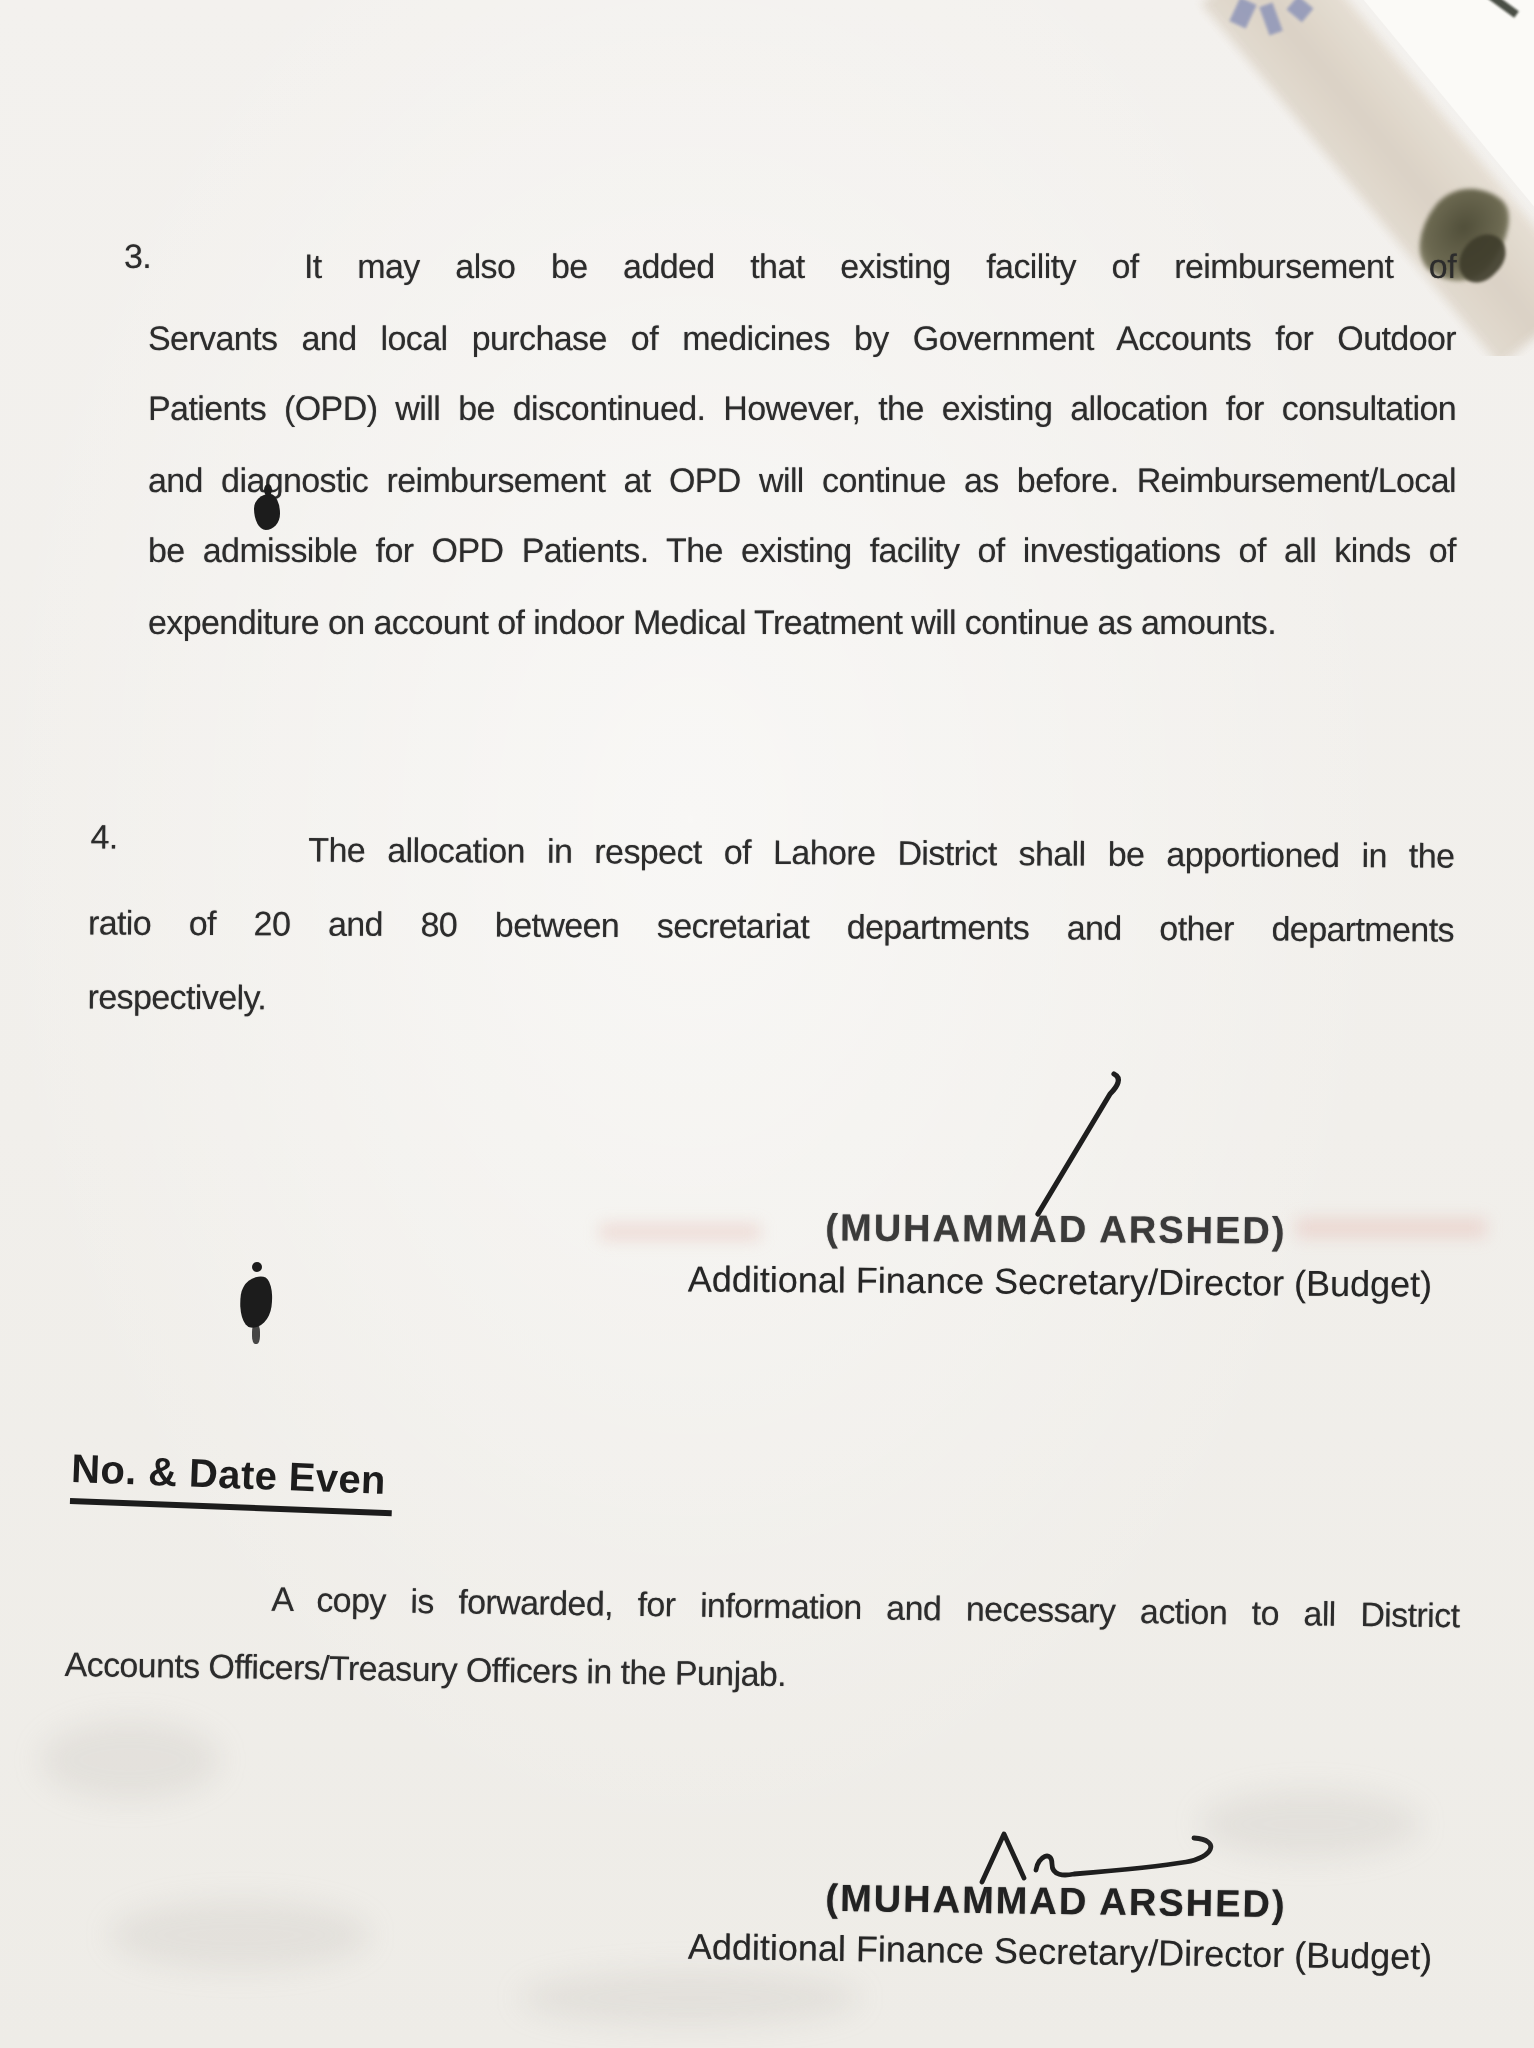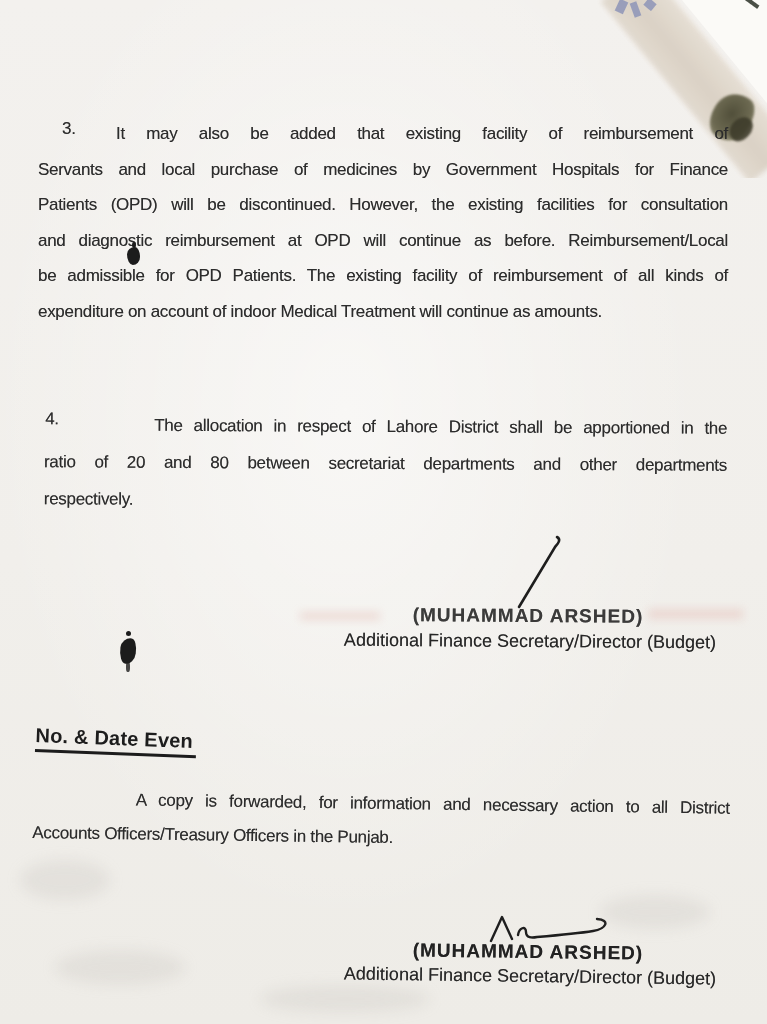--- a/index.html
+++ b/index.html
@@ -13,21 +13,21 @@
     font-family: "Liberation Sans", sans-serif;
     color: #2d2d2d;
   }
   .abs { position:absolute; }
   
   .para { font-size:17px; letter-spacing:-0.3px; color:#2c2c2c;
           text-shadow: 0 0 0.5px rgba(45,45,45,0.55); }
   .para .pnum { position:absolute; }
   .line { text-align: justify; text-align-last: justify; }
   .line.last { text-align-last: left; }
-  .p3-line { height:35.5px; line-height:35.5px; }
+  .p3-line { height:35.5px; line-height:35.5px;margin-left:36px; }
   .p4-line { height:37px;  line-height:37px; }
   .fw-line { height:34px;  line-height:34px; }
   .indent78  { padding-left:78px; }
   .indent110 { padding-left:110px; }
   .indent103 { padding-left:103px; }
   
   .sig-name  { font-size:19px; font-weight:bold; letter-spacing:1px;
                text-align:center; color:#222; text-shadow:0 0 0.6px rgba(30,30,30,0.6); }
   .sig-title { font-size:18px; text-align:center; color:#262626;
                text-shadow:0 0 0.4px rgba(40,40,40,0.5); }
@@ -76,24 +76,24 @@
     <div class="abs fold-blob2"></div>
     <div class="abs pen-blue" style="left:35px; top:0; width:9px; height:13px; transform:rotate(25deg);"></div>
     <div class="abs pen-blue" style="left:50px; top:2px; width:7px; height:15px; transform:rotate(-20deg);"></div>
     <div class="abs pen-blue" style="left:63px; top:0; width:10px; height:9px; transform:rotate(40deg);"></div>
     <div class="abs corner-dash"></div>
   </div>
 
   <div class="abs para" style="left:38px; top:116px; width:690px;">
     <div class="pnum" style="left:24px; top:3px;">3.</div>
     <div class="line p3-line indent78">It may also be added that existing facility of reimbursement of</div>
-    <div class="line p3-line">Servants and local purchase of medicines by Government Hospitals for Finance</div>
-    <div class="line p3-line">Patients (OPD) will be discontinued. However, the existing facilities for consultation</div>
+    <div class="line p3-line">Servants and local purchase of medicines by Government Accounts for Outdoor</div>
+    <div class="line p3-line">Patients (OPD) will be discontinued. However, the existing allocation for consultation</div>
     <div class="line p3-line">and diagnostic reimbursement at OPD will continue as before. Reimbursement/Local</div>
-    <div class="line p3-line">be admissible for OPD Patients. The existing facility of reimbursement of all kinds of</div>
+    <div class="line p3-line">be admissible for OPD Patients. The existing facility of investigations of all kinds of</div>
     <div class="line p3-line last">expenditure on account of indoor Medical Treatment will continue as amounts.</div>
   </div>
 
   <div class="abs blot blot-main" style="left:127px; top:247px; width:13px; height:18px;"></div>
   <div class="abs blot" style="left:132px; top:242px; width:4px; height:6px; border-radius:50%;"></div>
 
   <div class="abs para" style="left:44px; top:408px; width:683px; transform:rotate(0.3deg);">
     <div class="pnum" style="left:1px; top:3px;">4.</div>
     <div class="line p4-line indent110">The allocation in respect of Lahore District shall be apportioned in the</div>
     <div class="line p4-line">ratio of 20 and 80 between secretariat departments and other departments</div>

